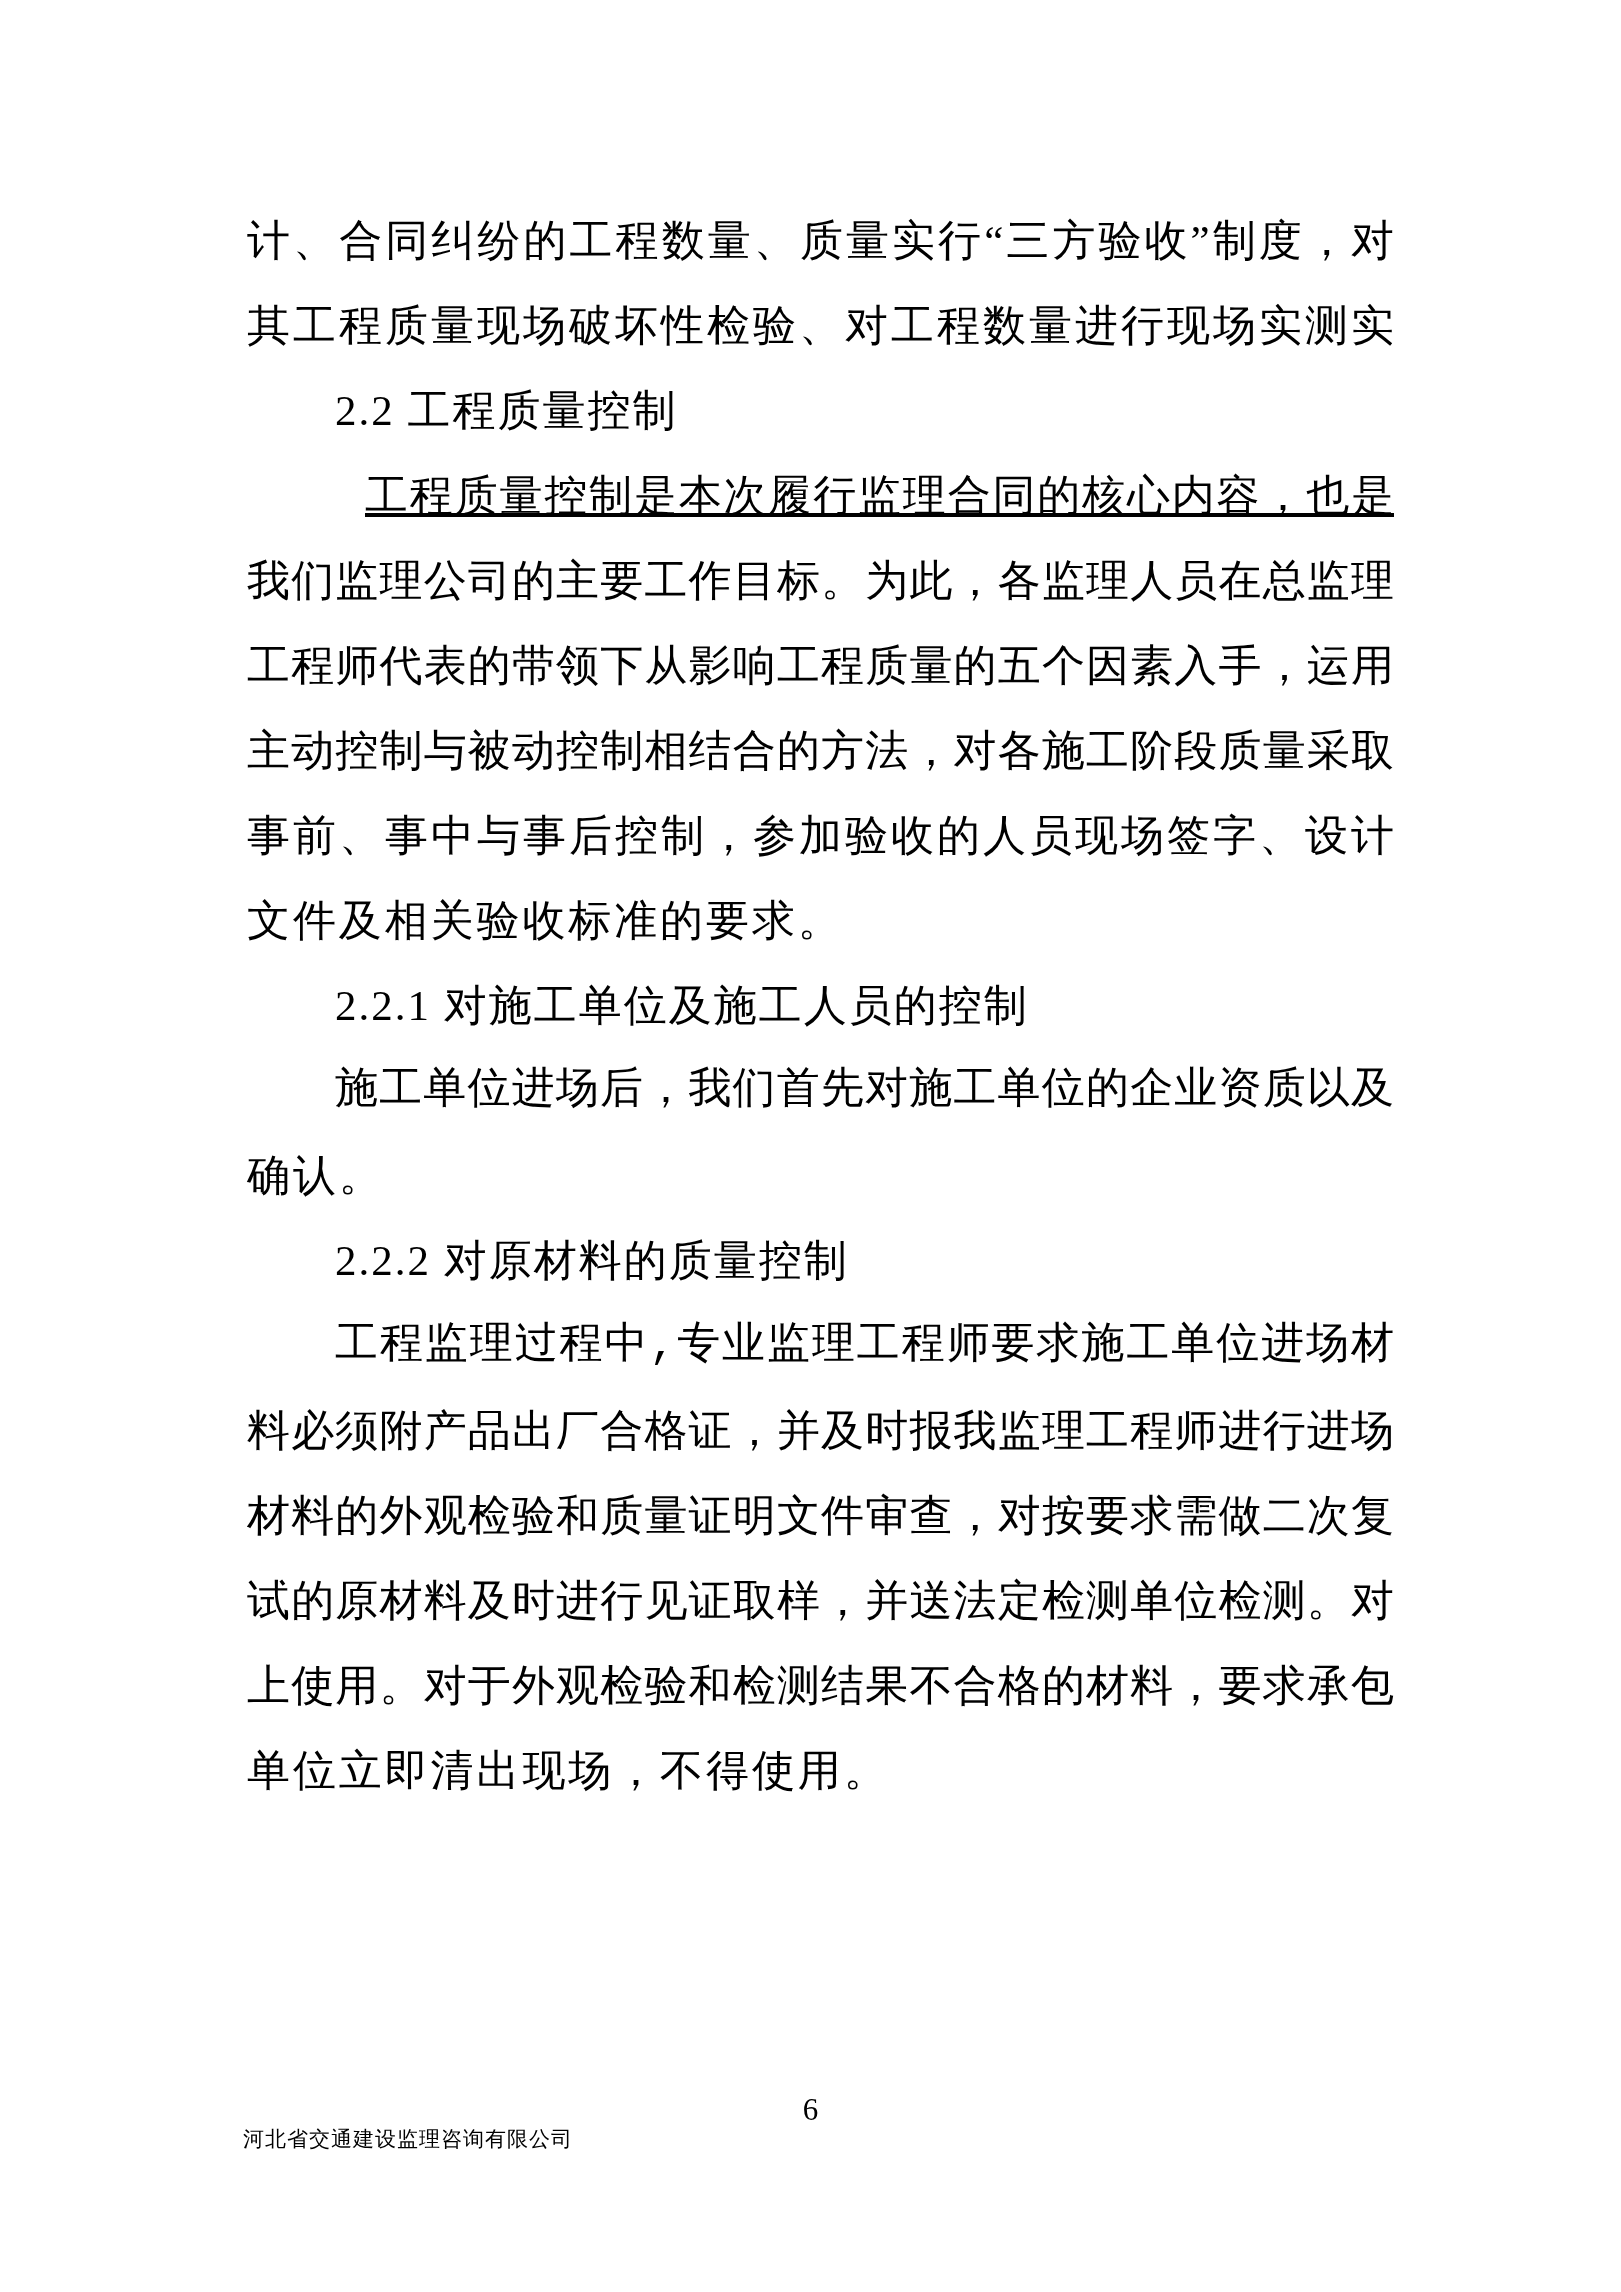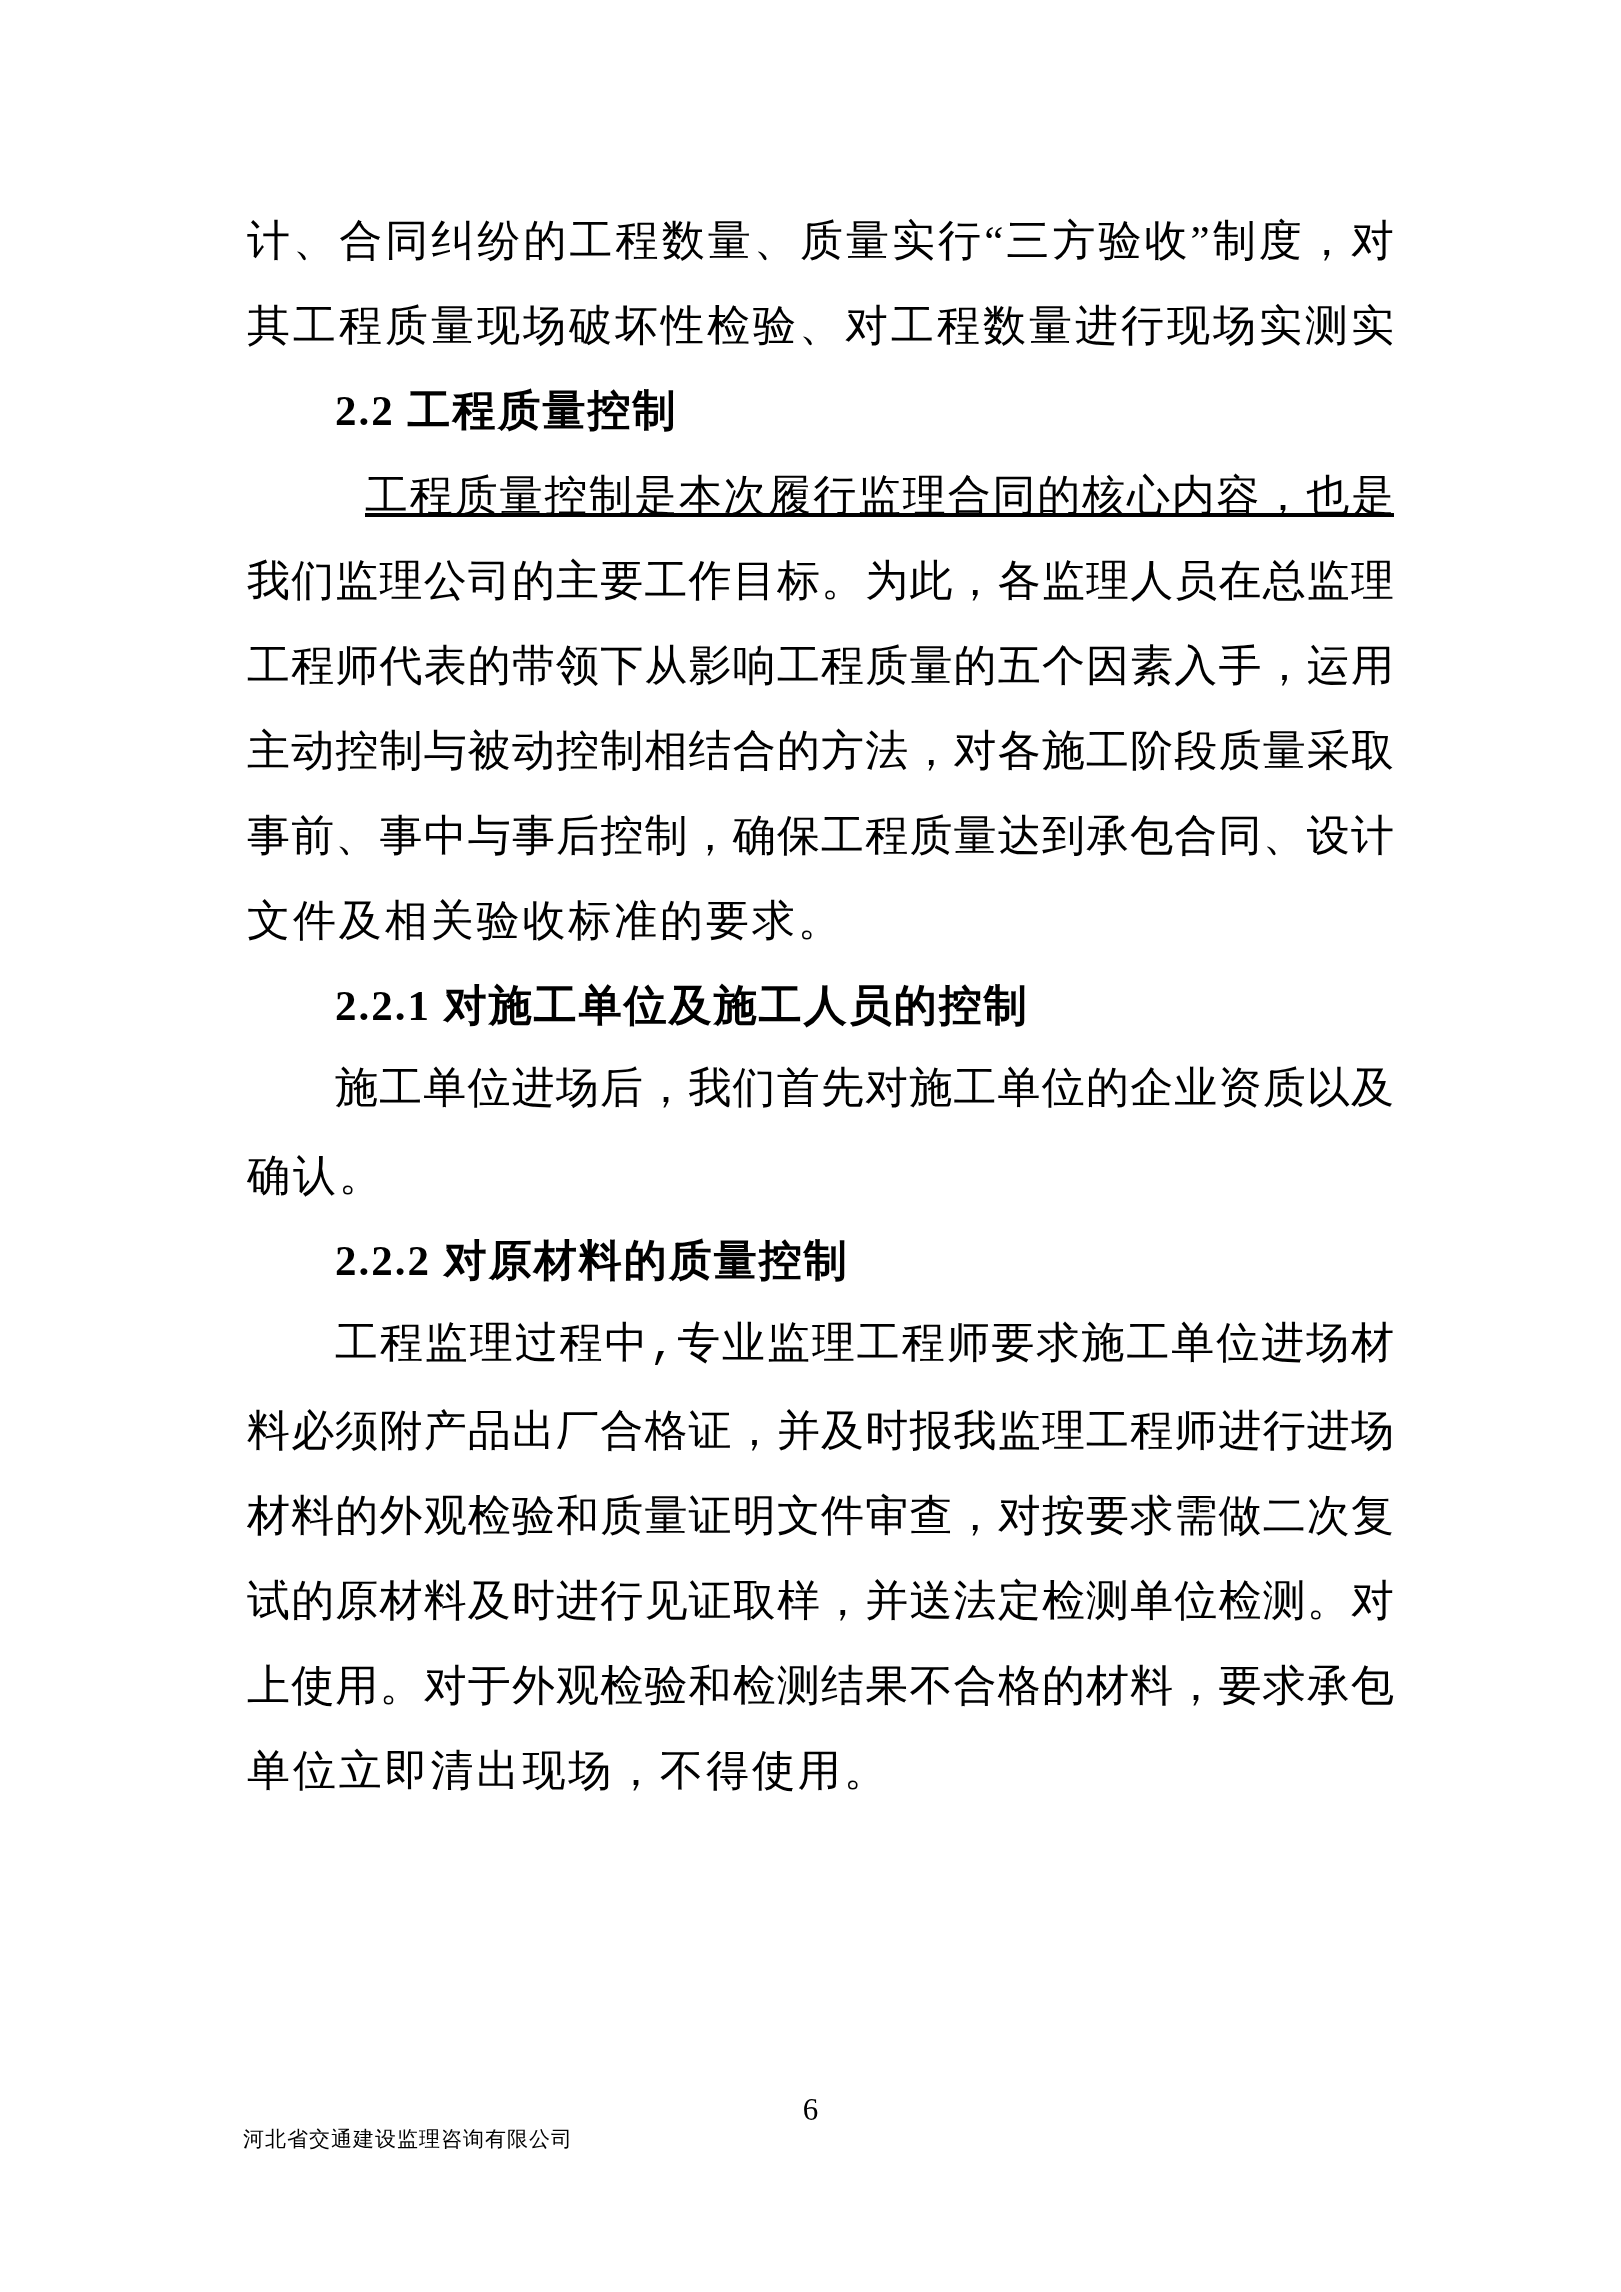--- a/index.html
+++ b/index.html
@@ -39,21 +39,21 @@
   }
   .indent {
     padding-left: 88px;
     font-family: Liberation Mono, monospace;
   }
   .indent-lg {
     padding-left: 118px;
     text-decoration: underline;
   }
   .heading {
-    font-weight: bold;
+    font-weight: normal;
     padding-left: 88px;
     letter-spacing: 2px;
   }
   .page-number {
     position: absolute;
     left: 0;
     top: 2094px;
     width: 1621px;
     text-align: center;
     font-size: 31px;
@@ -75,21 +75,21 @@
 
 <div class="page">
   <div class="content">
     <div class="line just">计、合同纠纷的工程数量、质量实行“三方验收”制度，对</div>
     <div class="line just">其工程质量现场破坏性检验、对工程数量进行现场实测实</div>
     <div class="line heading">2.2 工程质量控制</div>
     <div class="line just indent-lg">工程质量控制是本次履行监理合同的核心内容，也是</div>
     <div class="line just">我们监理公司的主要工作目标。为此，各监理人员在总监理</div>
     <div class="line just">工程师代表的带领下从影响工程质量的五个因素入手，运用</div>
     <div class="line just">主动控制与被动控制相结合的方法，对各施工阶段质量采取</div>
-    <div class="line just">事前、事中与事后控制，确保工程质量达到承包合同、设计</div>
+    <div class="line just">事前、事中与事后控制，参加验收的人员现场签字、设计</div>
     <div class="line">文件及相关验收标准的要求。</div>
     <div class="line heading">2.2.1 对施工单位及施工人员的控制</div>
     <div class="line just indent">施工单位进场后，我们首先对施工单位的企业资质以及</div>
     <div class="line">确认。</div>
     <div class="line heading">2.2.2 对原材料的质量控制</div>
     <div class="line just indent">工程监理过程中,专业监理工程师要求施工单位进场材</div>
     <div class="line just">料必须附产品出厂合格证，并及时报我监理工程师进行进场</div>
     <div class="line just">材料的外观检验和质量证明文件审查，对按要求需做二次复</div>
     <div class="line just">试的原材料及时进行见证取样，并送法定检测单位检测。对</div>
     <div class="line just">上使用。对于外观检验和检测结果不合格的材料，要求承包</div>

